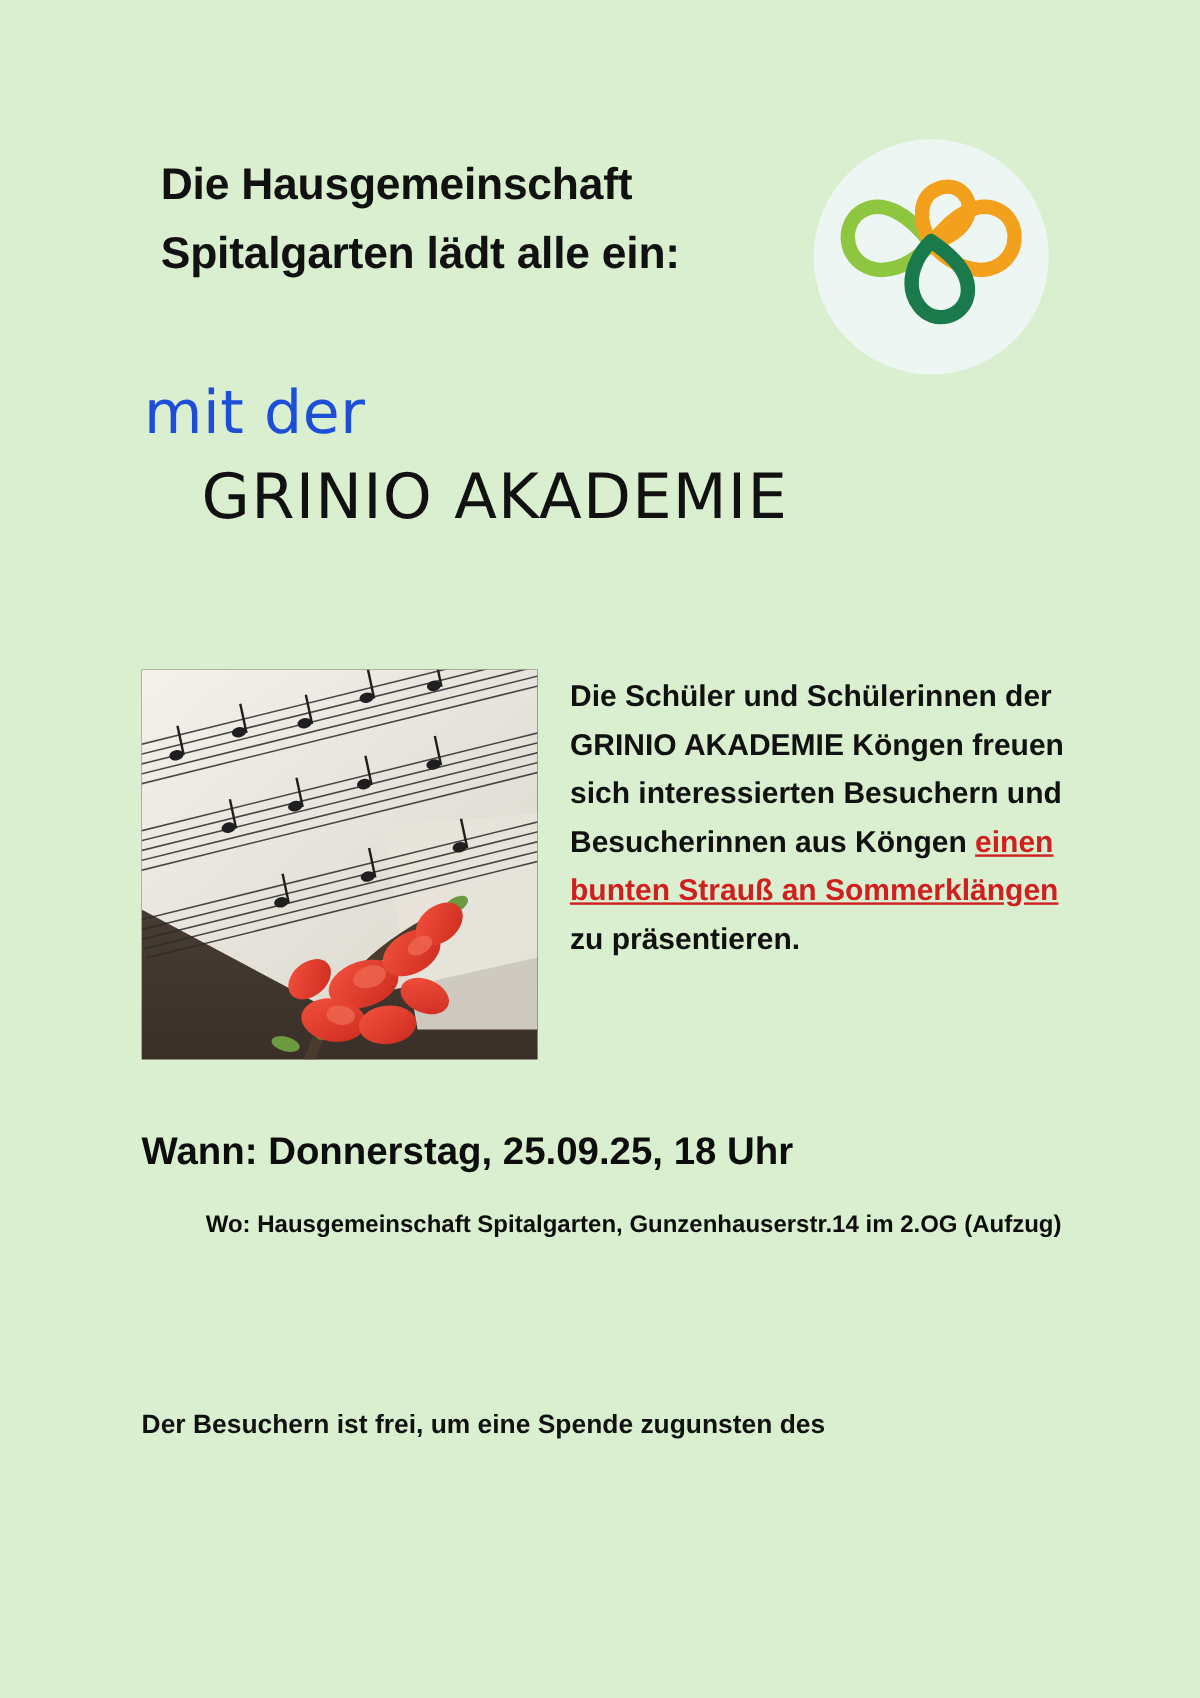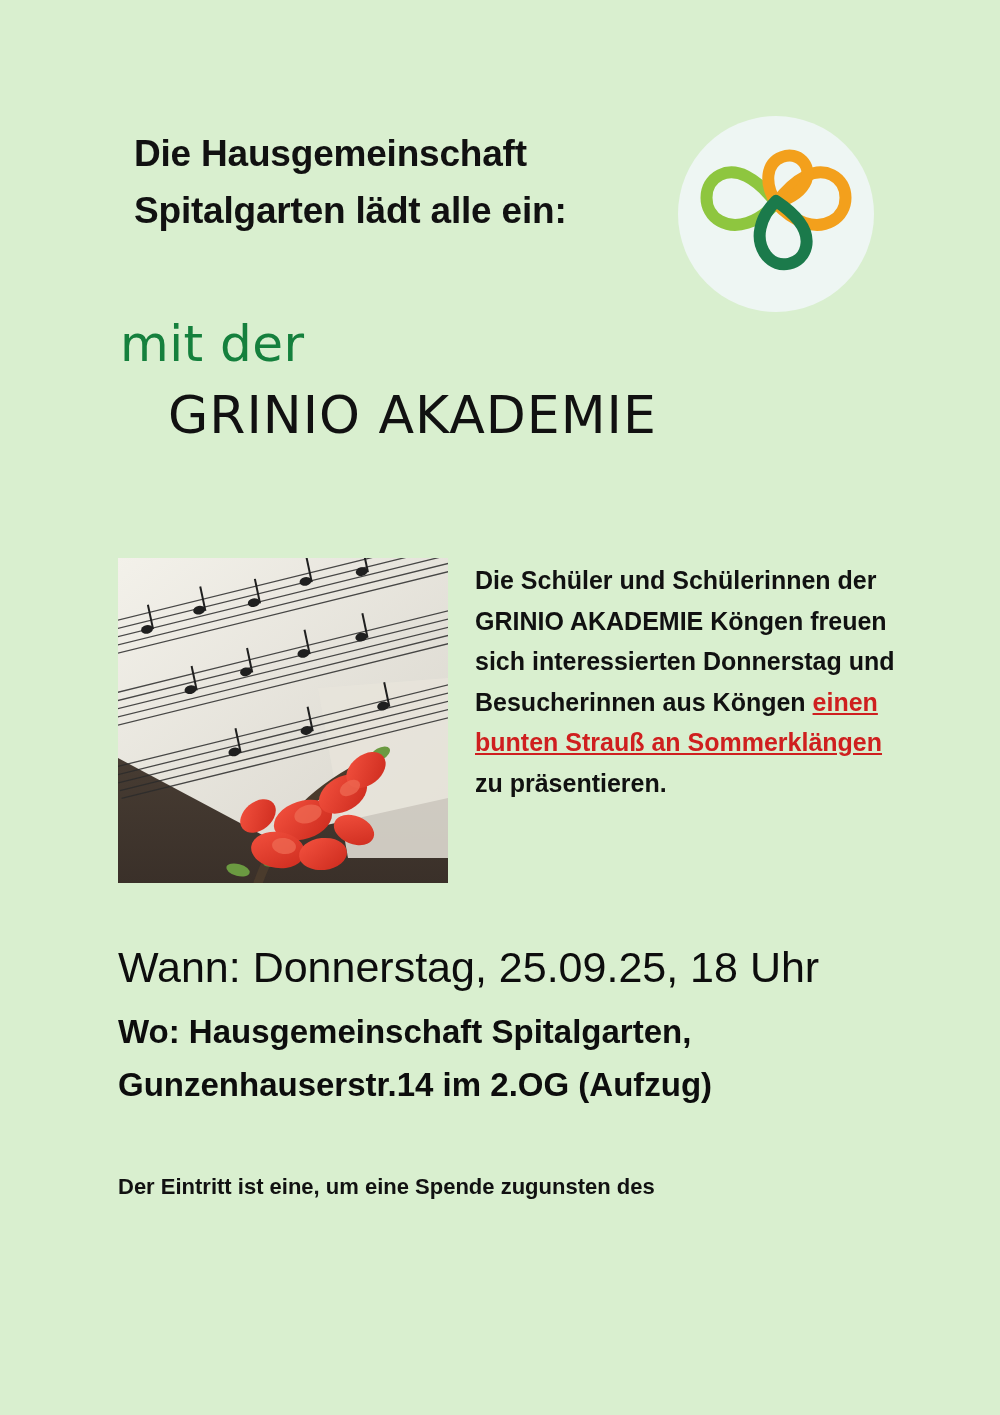--- a/index.html
+++ b/index.html
@@ -61,21 +61,21 @@
   .title-1 {
     font-family: "DejaVu Sans", sans-serif;
     font-size: 52px;
     color: #2f9e44;
     line-height: 1.3;
     letter-spacing: 0.5px;
   }
   .title-2 {
     font-family: "DejaVu Sans", sans-serif;
     font-size: 50px;
-    color: #15803d;
+    color: #1d4ed8;
     line-height: 1.3;
     letter-spacing: 0.5px;
     margin-top: 12px;
   }
   .title-3 {
     font-family: "DejaVu Sans", sans-serif;
     font-size: 52px;
     color: #111;
     line-height: 1.25;
     letter-spacing: 1px;
@@ -110,32 +110,33 @@
     color: #cf1f1f;
     text-decoration: underline;
   }
 
   
   .when {
     position: absolute;
     left: 118px;
     top: 935px;
     width: 800px;
-    font-size: 43px;
-    font-weight: normal;
+    font-size: 32px;
+    font-weight: bold;
     line-height: 1.5;
   }
   .where {
     position: absolute;
     left: 118px;
     top: 1005px;
     width: 820px;
-    font-size: 33px;
+    font-size: 20px;
     font-weight: bold;
     line-height: 1.62;
+    text-align: center;
   }
 
   
   .footer {
     position: absolute;
     left: 118px;
     top: 1170px;
     width: 760px;
     font-size: 22px;
     font-weight: bold;
@@ -261,24 +262,24 @@
       </g>
       <g fill="#ef6a53" opacity="0.75">
         <ellipse cx="190" cy="256" rx="14" ry="9" transform="rotate(-18 190 256)"></ellipse>
         <ellipse cx="232" cy="230" rx="11" ry="7" transform="rotate(-30 232 230)"></ellipse>
         <ellipse cx="166" cy="288" rx="12" ry="8" transform="rotate(8 166 288)"></ellipse>
       </g>
     </svg>
   </div>
 
   <div class="desc">
-    <span>Die Schüler und Schülerinnen der GRINIO AKADEMIE Köngen freuen sich interessierten Donnerstag und Besucherinnen aus Köngen </span><span class="hl">einen bunten Strauß an Sommerklängen</span><span> zu präsentieren.</span>
+    <span>Die Schüler und Schülerinnen der GRINIO AKADEMIE Köngen freuen sich interessierten Besuchern und Besucherinnen aus Köngen </span><span class="hl">einen bunten Strauß an Sommerklängen</span><span> zu präsentieren.</span>
   </div>
 
   <div class="when">Wann: Donnerstag, 25.09.25, 18 Uhr</div>
 
   <div class="where">Wo: Hausgemeinschaft Spitalgarten, Gunzenhauserstr.14 im 2.OG (Aufzug)</div>
 
   <div class="footer">
-    <div>Der Eintritt ist eine, um eine Spende zugunsten des</div>
+    <div>Der Besuchern ist frei, um eine Spende zugunsten des</div>
   </div>
 
 </div>
 
 </body></html>

